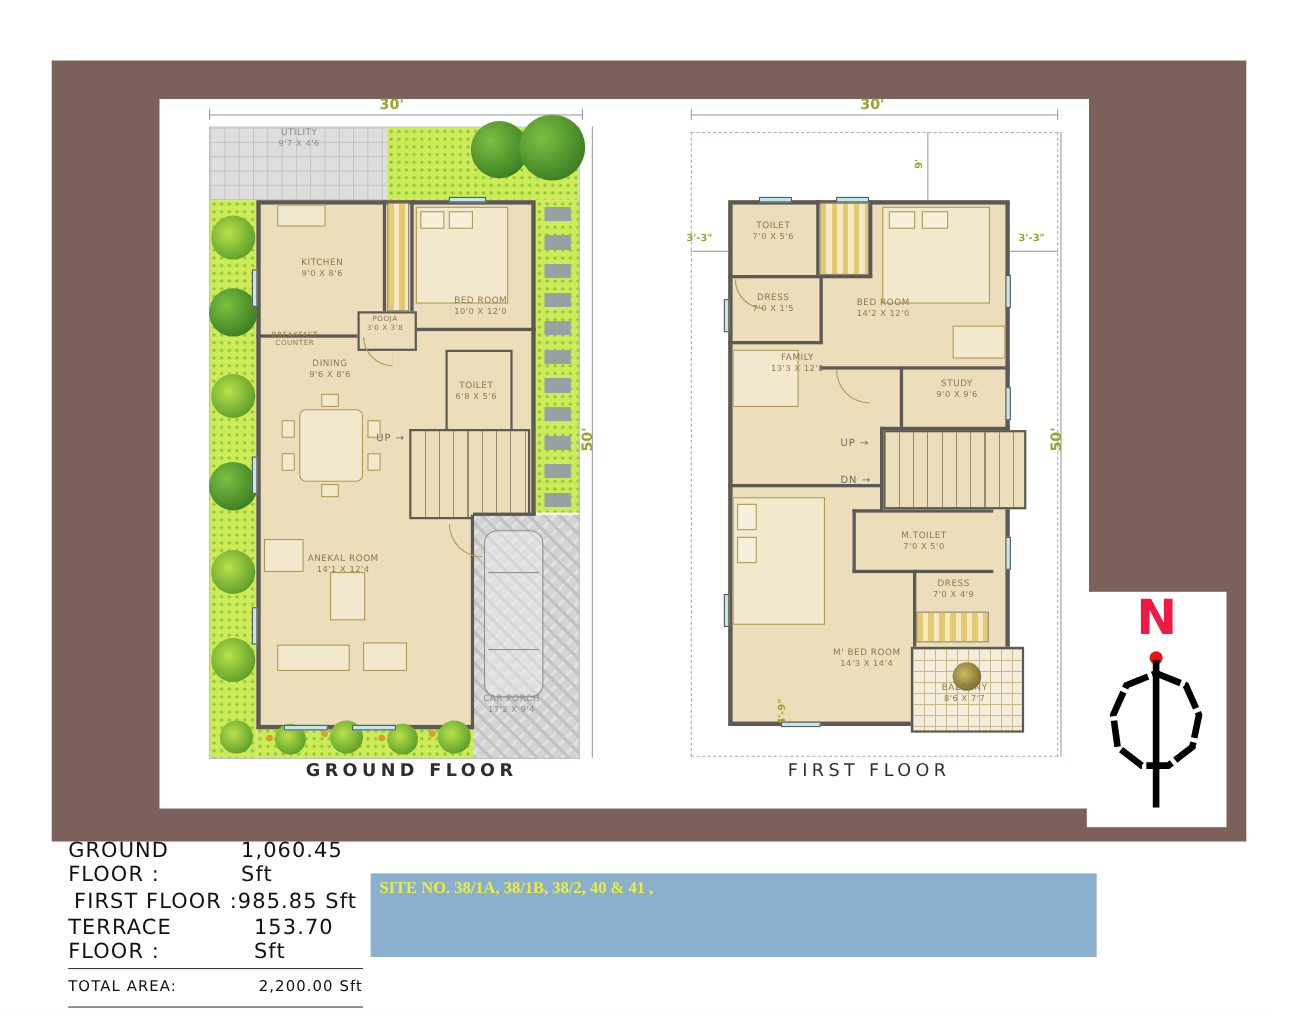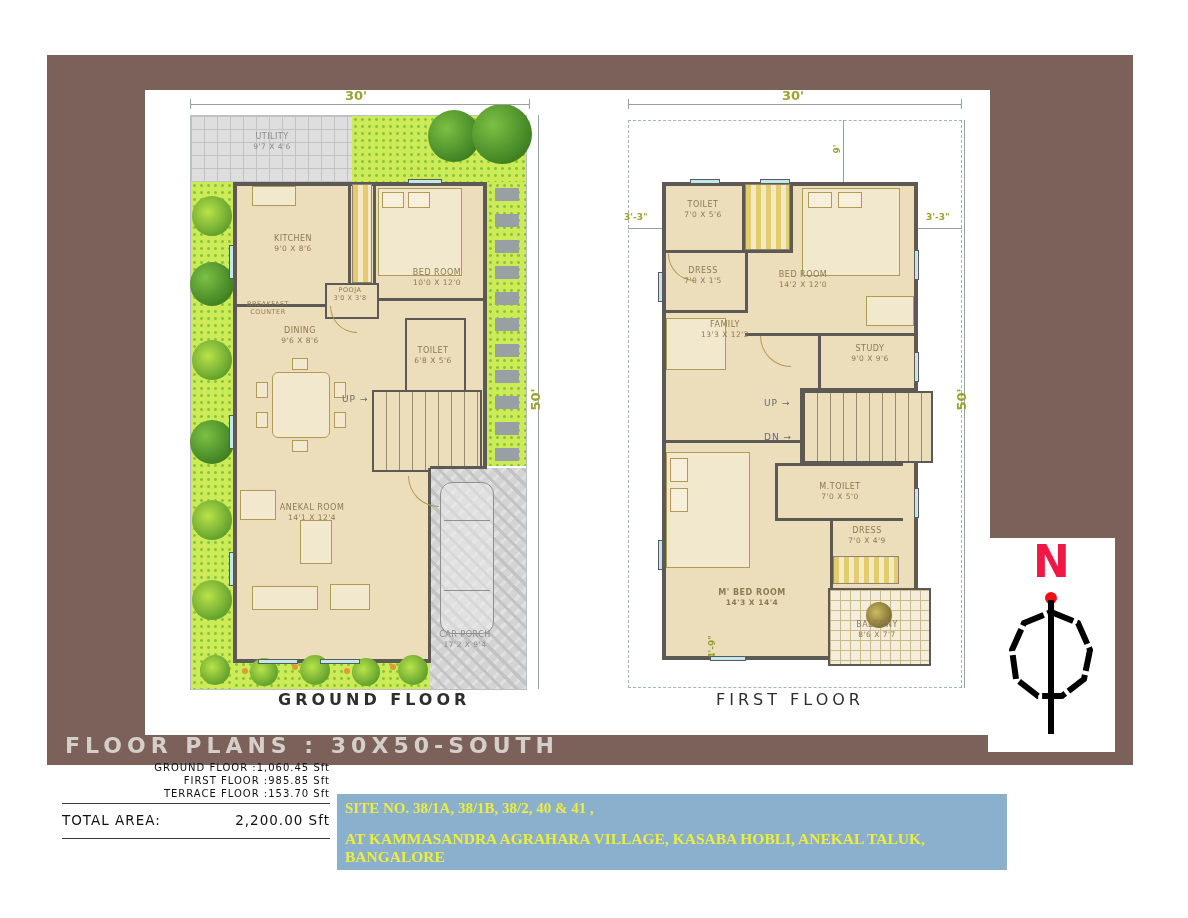--- a/index.html
+++ b/index.html
@@ -45,38 +45,37 @@
   .uptxt{position:absolute;color:#6b6b6b;font-size:9px;letter-spacing:1px;z-index:7;}
   .arc{position:absolute;border:1px solid #b09a56;border-top:none;border-right:none;
        border-radius:0 0 0 100%;z-index:6;}
   .boundary{position:absolute;box-sizing:border-box;z-index:2;}
   
   .compass{position:absolute;left:988px;top:538px;width:127px;height:214px;background:#ffffff;z-index:9;text-align:center;}
   .compass .n{font-size:44px;font-weight:bold;color:#f01945;line-height:1;margin-top:2px;}
   
   .area-block{position:absolute;left:62px;top:760px;width:268px;color:#111;}
   .area-heading{font-size:15px;letter-spacing:2px;text-decoration:underline;font-weight:bold;}
-  .area-row{display:flex;justify-content:flex-end;font-size:10px;letter-spacing:1px;margin-top:2px;}
+  .area-row{display:flex;justify-content:center;font-size:19px;letter-spacing:1px;margin-top:2px;}
   .area-sep{border-top:1.5px solid #3a3a3a;margin-top:4px;}
   .area-total{display:flex;justify-content:space-between;font-size:13.5px;letter-spacing:1px;margin-top:8px;}
   .site-box{position:absolute;left:337px;top:794px;width:660px;height:76px;background:#8ab0ce;
-            font-family:"Liberation Serif",serif;color:#eded3e;font-weight:bold;padding-left:10px;}
+            font-family:"Liberation Serif",serif;color:#eded3e;font-weight:bold;}
   .site-line1{position:absolute;left:8px;top:6px;font-size:15px;}
   .site-line2{position:absolute;left:8px;top:36px;font-size:15.5px;}
   .footer{position:absolute;left:25px;top:882px;font-size:17px;color:#111;}
   .footer a{color:#2222cc;}
 </style>
 </head>
 <body>
 
 <div id="page">
 
   <div class="frame"></div>
   <div class="plan-area"></div>
-  <div class="title-text">FLOOR PLANS : 30X50-SOUTH</div>
 
   <div>
 
     <div class="boundary" style="left:190px;top:115px;width:337px;height:575px;border:1px solid #b9c0c4;"></div>
 
     <div class="dimline" style="left:190px;top:104px;width:340px;height:1px;"></div>
     <div class="dimline" style="left:190px;top:99px;width:1px;height:10px;"></div>
     <div class="dimline" style="left:529px;top:99px;width:1px;height:10px;"></div>
     <div class="dim" style="left:345px;top:88px;font-size:13px;">30'</div>
     <div class="dimline" style="left:538px;top:115px;width:1px;height:574px;"></div>
@@ -145,21 +144,21 @@
     <div class="arc" style="left:408px;top:476px;width:30px;height:30px;"></div>
     <div class="arc" style="left:330px;top:306px;width:26px;height:26px;"></div>
 
     <div class="window" style="left:229px;top:245px;width:5px;height:34px;"></div>
     <div class="window" style="left:229px;top:415px;width:5px;height:34px;"></div>
     <div class="window" style="left:229px;top:552px;width:5px;height:34px;"></div>
     <div class="window" style="left:408px;top:179px;width:34px;height:5px;"></div>
     <div class="window" style="left:258px;top:659px;width:40px;height:5px;"></div>
     <div class="window" style="left:320px;top:659px;width:40px;height:5px;"></div>
 
-    <div class="rlabel" style="left:212px;top:132px;width:120px;color:#8a8a8a;">
+    <div class="rlabel" style="left:212px;top:116px;width:120px;color:#8a8a8a;">
       <span>UTILITY</span><span class="size">9'7 X 4'6</span></div>
     <div class="rlabel" style="left:248px;top:234px;width:90px;">
       <span>KITCHEN</span><span class="size">9'0 X 8'6</span></div>
     <div class="rlabel" style="left:236px;top:300px;width:64px;font-size:6.5px;">
       <span>BREAKFAST</span><span class="size" style="font-size:6.5px;">COUNTER</span></div>
     <div class="rlabel" style="left:392px;top:268px;width:90px;">
       <span>BED ROOM</span><span class="size">10'0 X 12'0</span></div>
     <div class="rlabel" style="left:327px;top:286px;width:46px;font-size:6.5px;">
       <span>POOJA</span><span class="size" style="font-size:6.5px;">3'0 X 3'8</span></div>
     <div class="rlabel" style="left:406px;top:346px;width:54px;">
@@ -243,21 +242,21 @@
     <div class="rlabel" style="left:748px;top:270px;width:110px;">
       <span>BED ROOM</span><span class="size">14'2 X 12'0</span></div>
     <div class="rlabel" style="left:826px;top:344px;width:88px;">
       <span>STUDY</span><span class="size">9'0 X 9'6</span></div>
     <div class="rlabel" style="left:680px;top:320px;width:90px;">
       <span>FAMILY</span><span class="size">13'3 X 12'2</span></div>
     <div class="rlabel" style="left:790px;top:482px;width:100px;">
       <span>M.TOILET</span><span class="size">7'0 X 5'0</span></div>
     <div class="rlabel" style="left:836px;top:526px;width:62px;">
       <span>DRESS</span><span class="size">7'0 X 4'9</span></div>
-    <div class="rlabel" style="left:692px;top:588px;width:120px;font-weight:bold;">
+    <div class="rlabel" style="left:728px;top:588px;width:120px;">
       <span>M' BED ROOM</span><span class="size">14'3 X 14'4</span></div>
     <div class="rlabel" style="left:832px;top:620px;width:90px;">
       <span>BALCONY</span><span class="size">8'6 X 7'7</span></div>
     <div class="caption" style="left:705px;top:690px;width:170px;">FIRST FLOOR</div>
   </div>
 
   <div class="compass">
     <div class="n">N</div>
     <svg width="127" height="160" viewBox="0 0 127 160">
       <circle cx="63" cy="14" r="6" fill="#ee1111"></circle>
@@ -282,17 +281,16 @@
     <div class="area-sep"></div>
     <div class="area-total">
       <span>TOTAL AREA:</span>
       <span>2,200.00 Sft</span>
     </div>
     <div class="area-sep" style="margin-top:10px;"></div>
   </div>
 
   <div class="site-box">
     <div class="site-line1">SITE NO. 38/1A, 38/1B, 38/2, 40 &amp; 41 ,</div>
-    <div class="site-line2">AT KAMMASANDRA AGRAHARA VILLAGE, KASABA HOBLI, ANEKAL TALUK, BANGALORE</div>
   </div>
 
 
 </div>
 
 </body></html>

